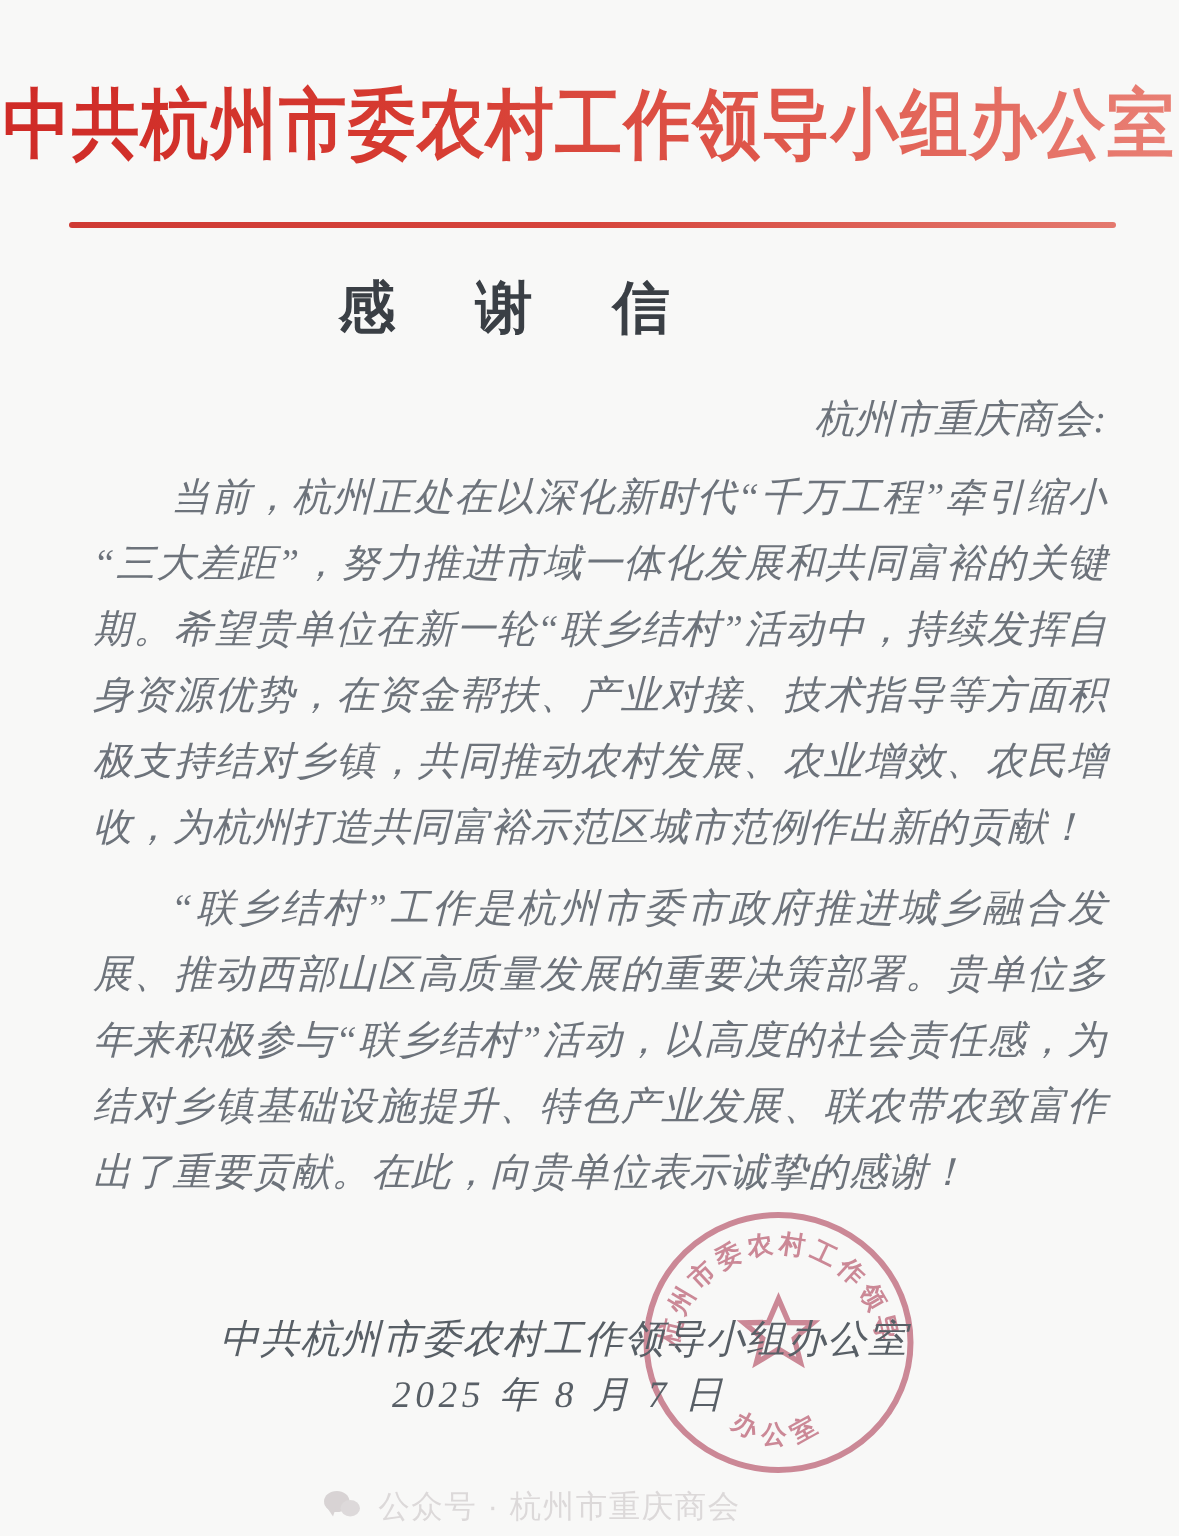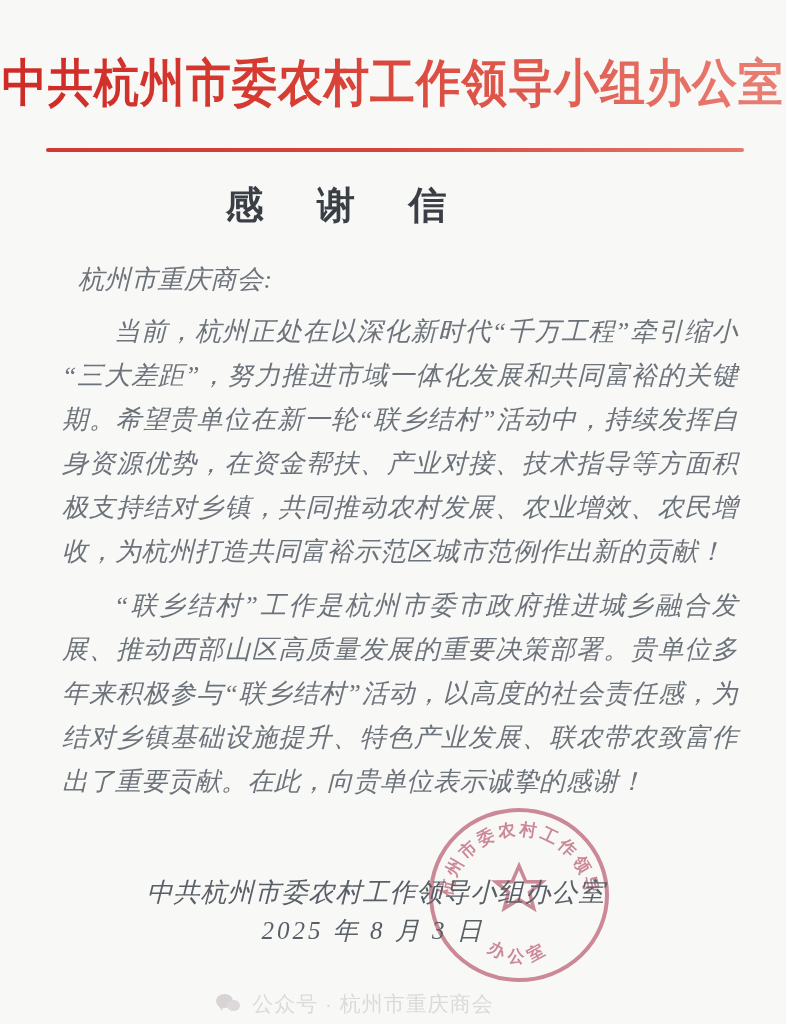--- a/index.html
+++ b/index.html
@@ -84,22 +84,22 @@
     font-family: "Liberation Serif", "DejaVu Serif", serif;
     font-size: 26px;
     line-height: 44px;
     color: #6d737b;
     text-align: justify;
     text-justify: inter-character;
     letter-spacing: 0.5px;
     font-style: italic;
   }
   .salutation {
-    margin: 0 0 8px 16px;
-    text-align: left;
+    margin: 0 0 8px 0;
+    text-align: right;
   }
   .para {
     margin: 0 0 10px 0;
     text-indent: 2em;
   }
 
   
   .signature {
     position: absolute;
     left: 0;
@@ -214,21 +214,21 @@
       </text>
 
       <text font-family="'Liberation Serif', serif" font-size="17" font-weight="bold" fill="#b0445c" letter-spacing="6">
         <textPath href="#sealArcBot" startOffset="50%" text-anchor="middle">办公室</textPath>
       </text>
     </svg>
   </div>
 
   <div class="signature">
     <div class="sign-org">中共杭州市委农村工作领导小组办公室</div>
-    <div class="sign-date">2025 年 8 月 3 日</div>
+    <div class="sign-date">2025 年 8 月 7 日</div>
   </div>
 
   <div class="watermark">
     <span class="wechat-icon">
       <span class="bub1"></span>
       <span class="tail1"></span>
       <span class="bub2"></span>
     </span>
     <span class="watermark-text">公众号 · 杭州市重庆商会</span>
   </div>

